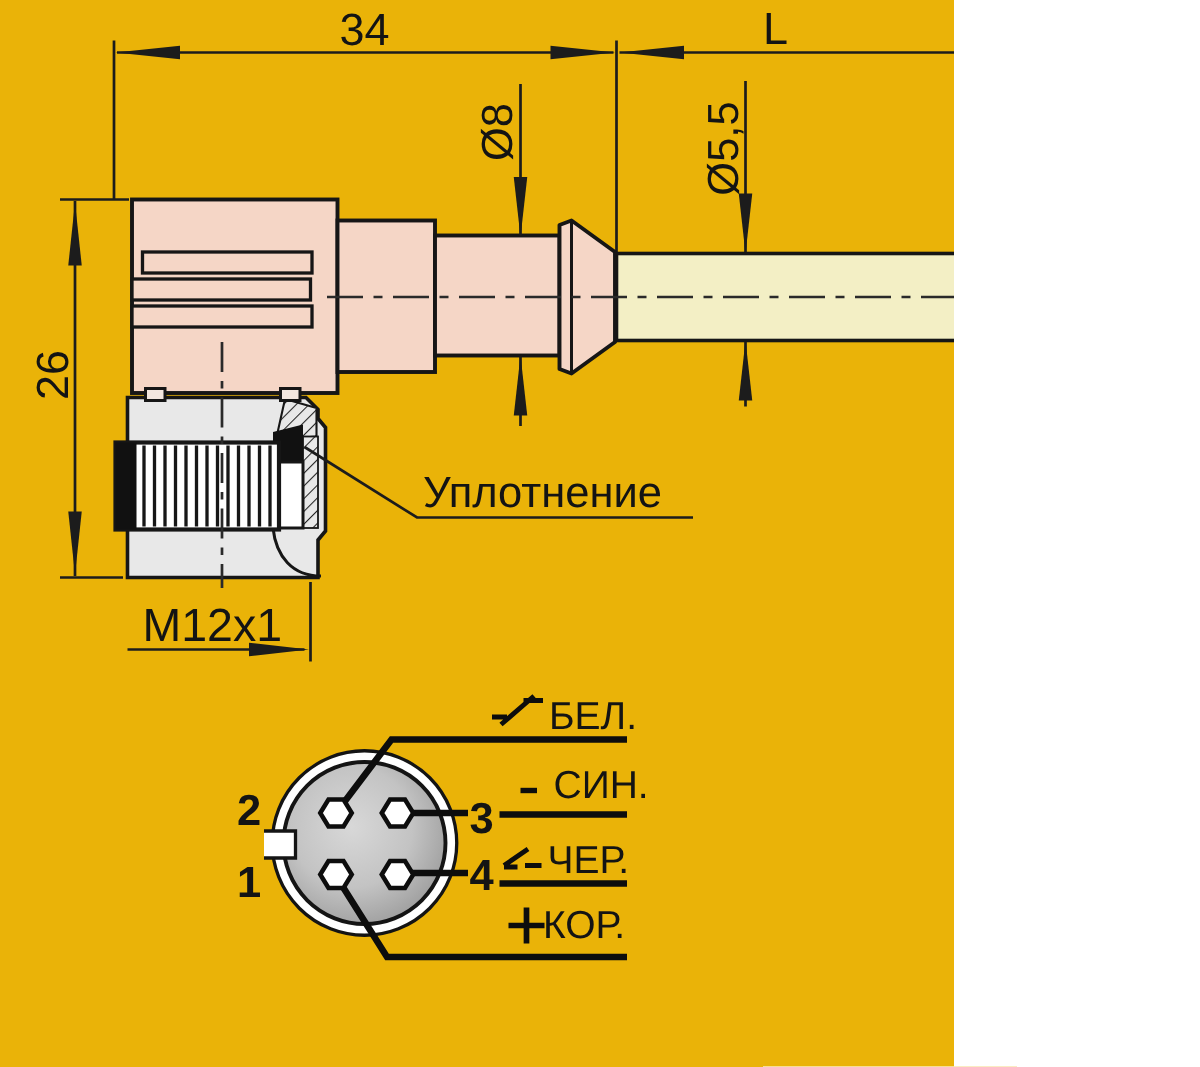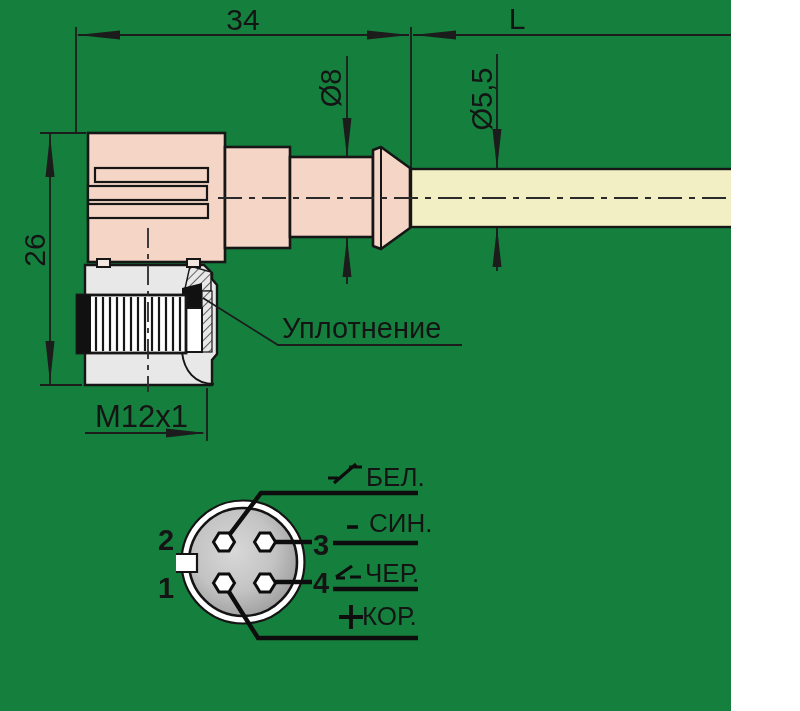--- a/index.html
+++ b/index.html
@@ -1,16 +1,16 @@
 <!DOCTYPE html>
 <html><head>
 <meta charset="utf-8">
 <style>
   html,body{margin:0;padding:0;background:#ffffff;}
-  .page{width:731px;height:711px;position:relative;overflow:hidden;background:#15803d;}
+  .page{width:636px;height:711px;position:relative;overflow:hidden;background:#eab308;}
   svg{display:block;}
   .t{font-family:"Liberation Sans","DejaVu Sans",sans-serif;fill:#141414;}
   .dim{font-size:30px;}
   .dim-s{font-size:29px;}
   .lbl{font-size:29px;}
   .pin-num{font-size:29px;font-weight:bold;}
   .wire-lbl{font-size:26px;}
 </style>
 </head>
 <body>

